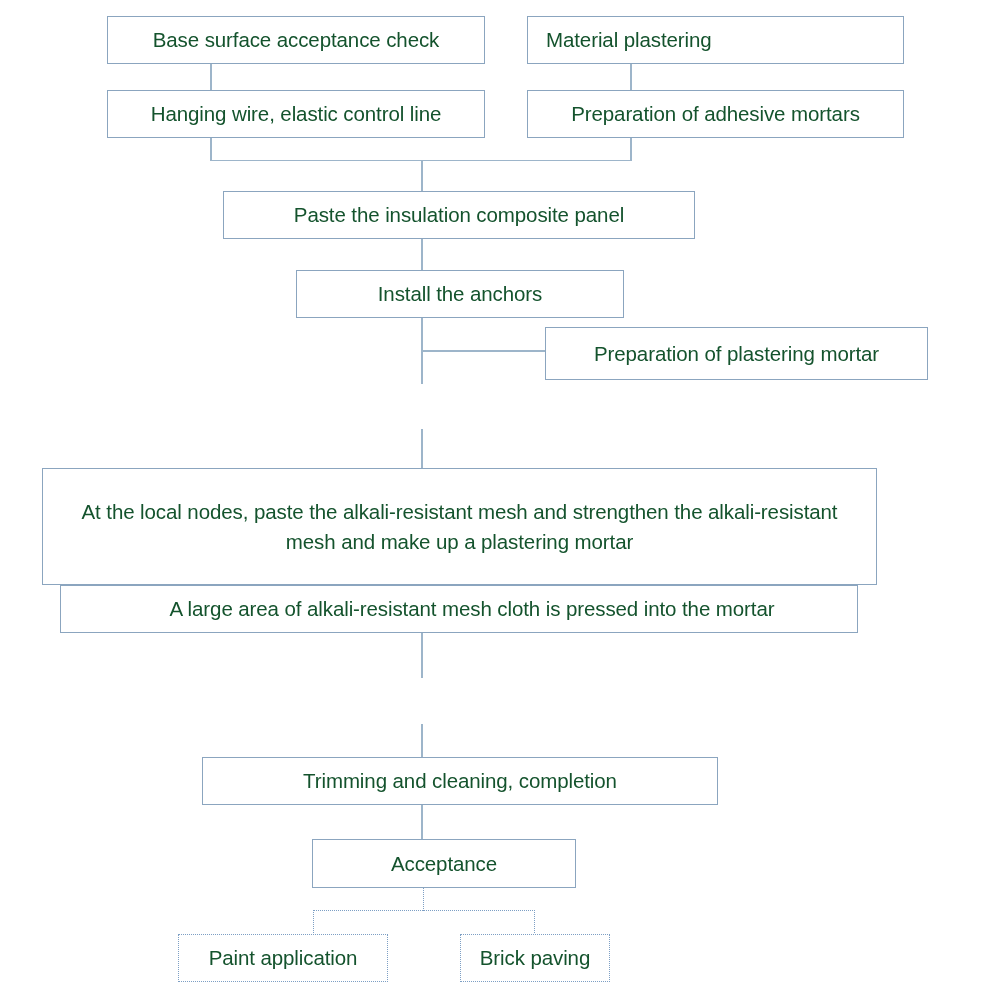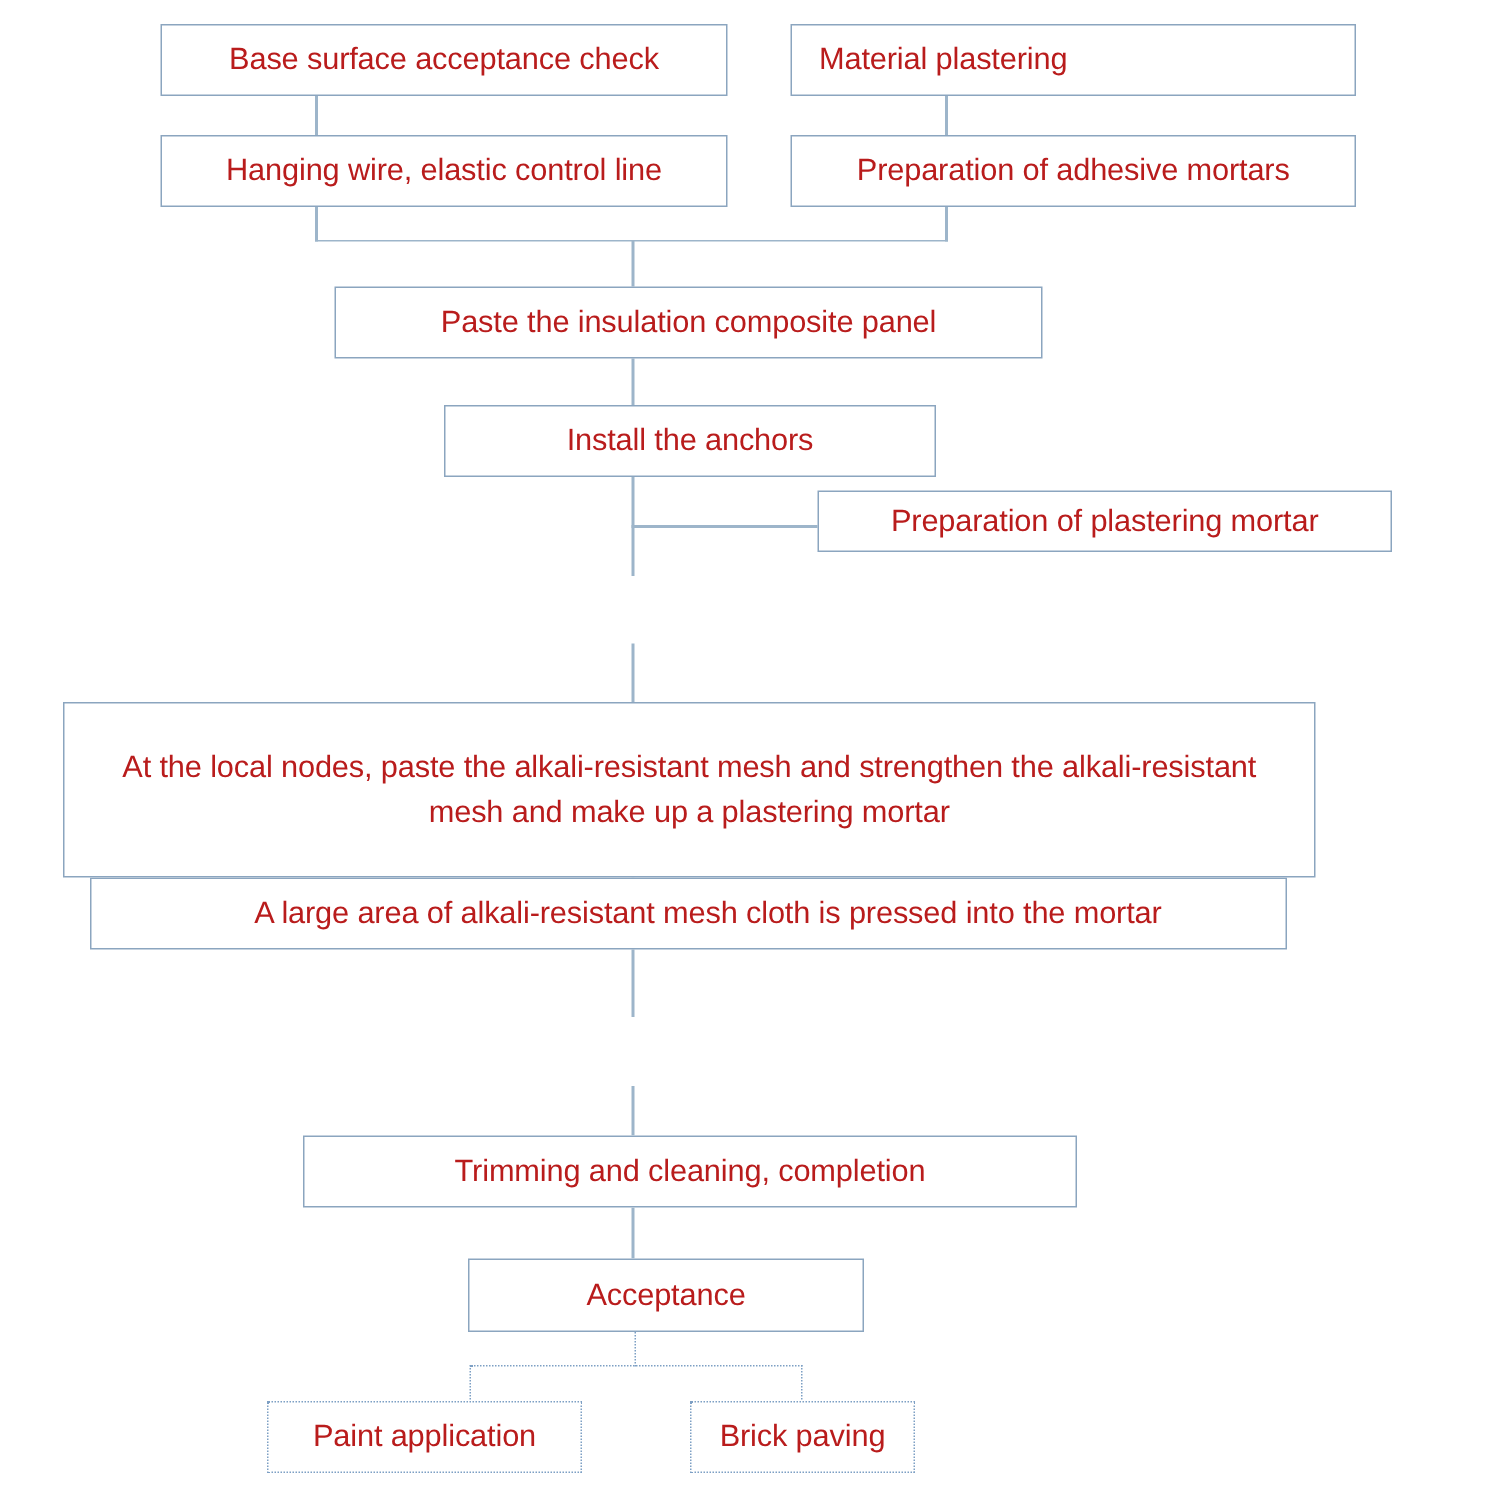--- a/index.html
+++ b/index.html
@@ -15,21 +15,21 @@
     width: 1000px;
     height: 994px;
     background: #ffffff;
     overflow: hidden;
   }
   .node {
     position: absolute;
     box-sizing: border-box;
     border: 1.6px solid #8ba5bf;
     background: #ffffff;
-    color: #b91c1c;
+    color: #14532d;
     font-size: 20.5px;
     line-height: 1.34;
     display: flex;
     align-items: center;
     justify-content: center;
     text-align: center;
     padding: 2px 10px;
     z-index: 3;
     letter-spacing: -0.1px;
   }
@@ -102,21 +102,21 @@
   <div class="node" style="left:527px; top:16px; width:377px; height:48px; justify-content:flex-start; padding-left:18px;">Material plastering</div>
 
   <div class="node" style="left:107px; top:90px; width:378px; height:48px;">Hanging wire, elastic control line</div>
 
   <div class="node" style="left:527px; top:90px; width:377px; height:48px;">Preparation of adhesive mortars</div>
 
   <div class="node" style="left:223px; top:191px; width:472px; height:48px;">Paste the insulation composite panel</div>
 
   <div class="node" style="left:296px; top:270px; width:328px; height:48px;">Install the anchors</div>
 
-  <div class="node" style="left:545px; top:327px; width:383px; height:41px;">Preparation of plastering mortar</div>
+  <div class="node" style="left:545px; top:327px; width:383px; height:53px;">Preparation of plastering mortar</div>
 
 
   <div class="node wide-text" style="left:42px; top:468px; width:835px; height:117px;">At the local nodes, paste the alkali-resistant mesh and strengthen the alkali-resistant mesh and make up a plastering mortar</div>
 
   <div class="node" style="left:60px; top:585px; width:798px; height:48px;padding-left:36px;">A large area of alkali-resistant mesh cloth is pressed into the mortar</div>
 
 
   <div class="node" style="left:202px; top:757px; width:516px; height:48px;">Trimming and cleaning, completion</div>
 
   <div class="node" style="left:312px; top:839px; width:264px; height:49px;">Acceptance</div>

